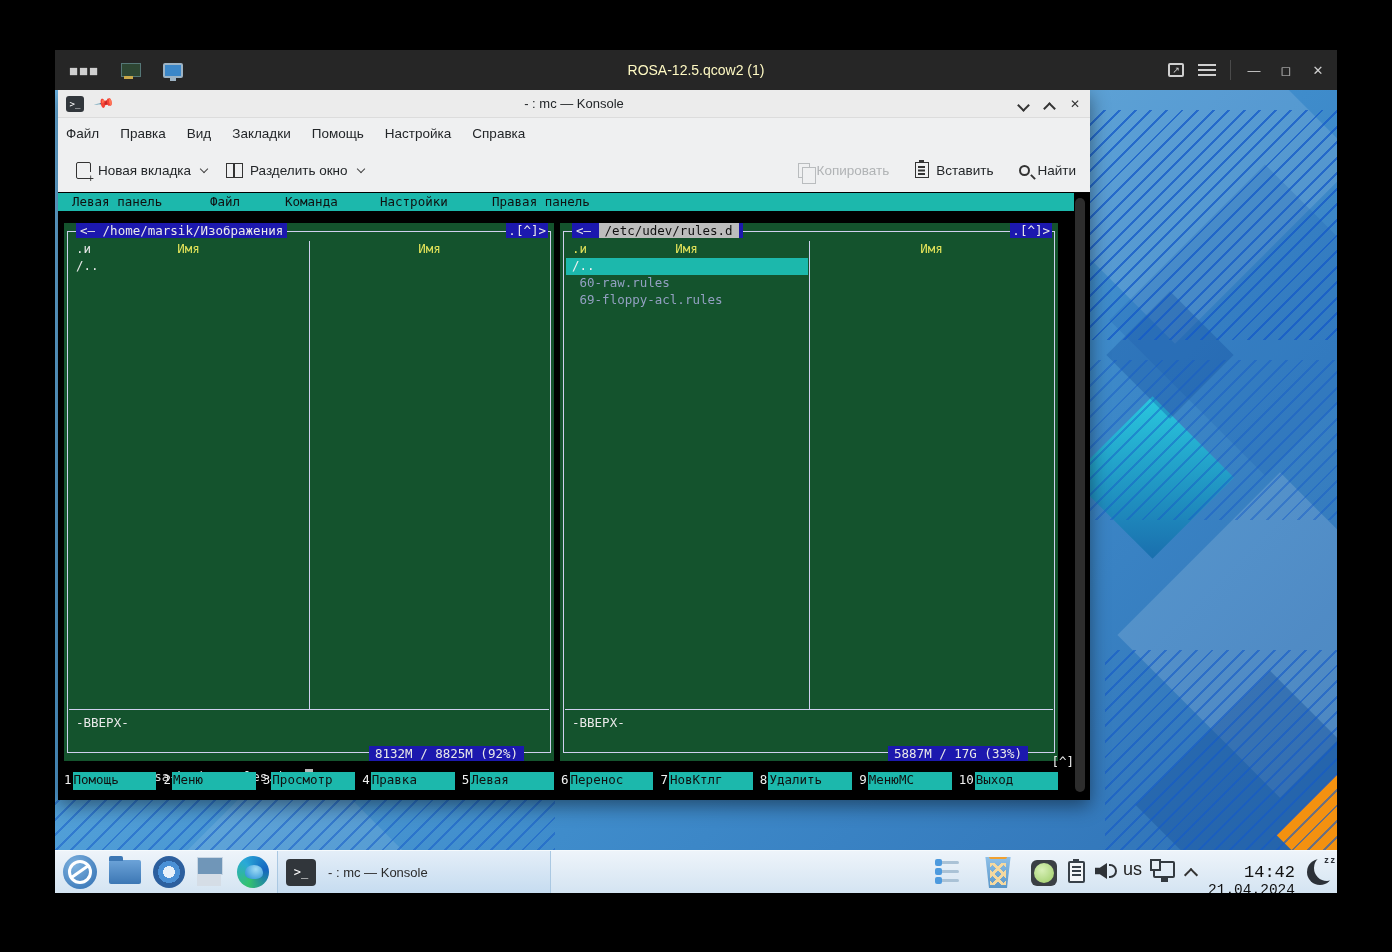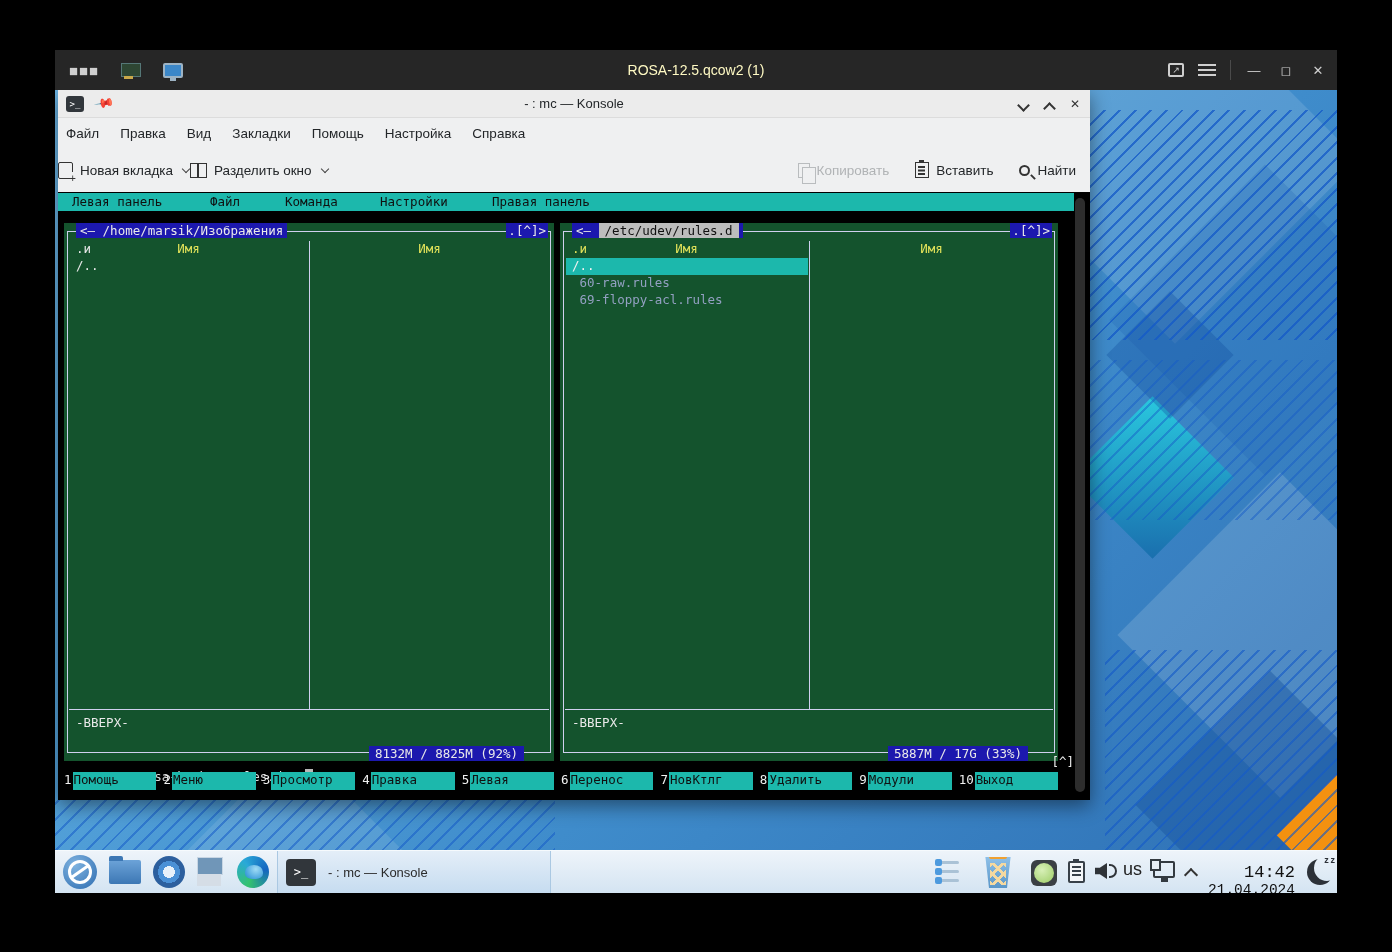--- a/index.html
+++ b/index.html
@@ -46,21 +46,21 @@
                   border-right:2px solid #333; border-bottom:2px solid #333; transform:rotate(45deg); }
   .chev.up::before { transform:rotate(-135deg); top:5px; }
   .k-x { font-size:12px; color:#333; line-height:10px; }
 
   #k-menubar { position:absolute; left:0; top:28px; right:0; height:30px; background:#eff0f1;
                display:flex; align-items:center; gap:21px; padding-left:8px; }
   .k-menu-item { font-size:13.5px; color:#232629; }
 
   #k-toolbar { position:absolute; left:0; top:58px; right:0; height:44px; background:#eff0f1;
                display:flex; align-items:center; font-size:13.5px; color:#232629; }
-  .tb-btn { display:flex; align-items:center; gap:7px; }
+  .tb-btn { display:flex; align-items:center; gap:7px; margin-left:18px; }
   .tb-right { position:absolute; right:14px; display:flex; align-items:center; gap:26px; }
   .tb-chev { width:8px; height:8px; position:relative; margin-left:2px; }
   .tb-chev::before { content:""; position:absolute; left:1px; top:0; width:5px; height:5px;
                      border-right:1.5px solid #444; border-bottom:1.5px solid #444; transform:rotate(45deg); }
   .ic-newtab { width:15px; height:17px; border:1.5px solid #333; border-radius:2px; position:relative; }
   .ic-newtab::after { content:"+"; position:absolute; right:-4px; bottom:-6px; font-size:11px; color:#333; background:#eff0f1; }
   .ic-split { width:17px; height:15px; border:1.5px solid #333; position:relative; }
   .ic-split::after { content:""; position:absolute; left:6px; top:0; bottom:0; width:1.5px; background:#333; }
   .ic-copy { width:12px; height:15px; border:1.5px solid #b9bcbe; position:relative; }
   .ic-copy::after { content:""; position:absolute; left:3px; top:3px; width:12px; height:15px; border:1.5px solid #b9bcbe; background:#eff0f1; }
@@ -321,21 +321,21 @@
           <div class="fnk">
               <span class="n">7</span>
               <span class="lb">НовКтлг</span>
             </div>
           <div class="fnk">
               <span class="n">8</span>
               <span class="lb">Удалить</span>
             </div>
           <div class="fnk">
               <span class="n">9</span>
-              <span class="lb">Модули</span>
+              <span class="lb">МенюМС</span>
             </div>
           <div class="fnk">
               <span class="n">10</span>
               <span class="lb">Выход</span>
             </div>
         </div>
 
         <div id="scrollbar">
           <div id="scroll-thumb"></div>
         </div>

